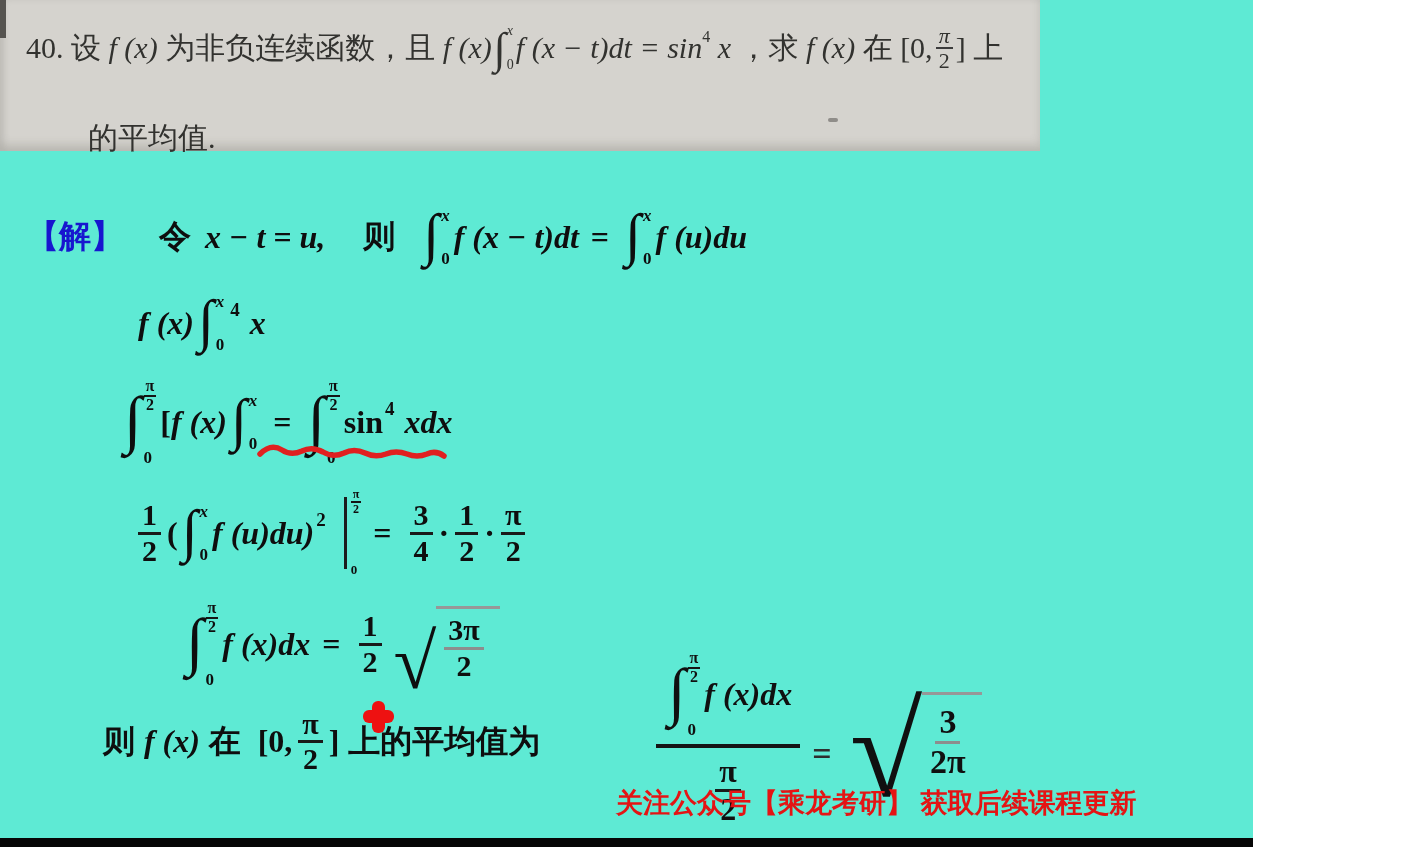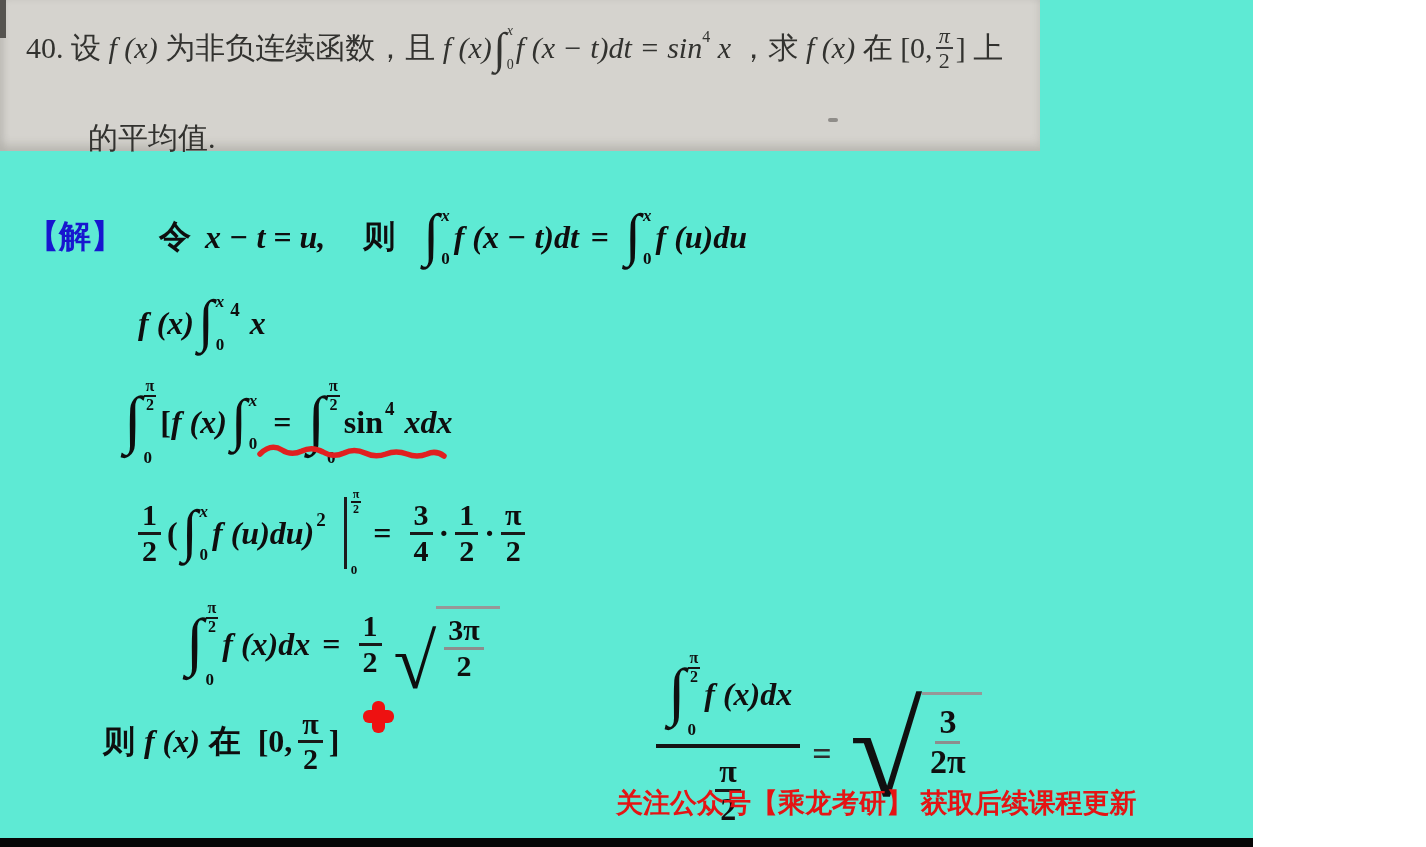--- a/index.html
+++ b/index.html
@@ -155,20 +155,21 @@
     <span class="sqrt s1"><span class="sqrt-sign">√</span><span class="sqrt-body"><span class="frac hair"><span class="num">3π</span><span>2</span></span></span></span>
   </div>
 
   <div class="mrow" style="left:103px;top:708px;">
     <span class="cnb">则 </span>
     <span class="mi">f (x)</span>
     <span class="cnb"> 在 </span>
     <span class="mr"> [0,</span>
     <span class="frac"><span class="num">π</span><span>2</span></span>
     <span class="mr">]</span>
+    <span class="cnb"> 上的平均值为</span>
   </div>
 
   <div class="stamp"></div>
 
   <div class="result">
     <span class="bigfrac">
       <span class="bf-num">
         <span class="int tall"><span class="int-sign">∫</span><span class="int-lims"><span class="mfrac"><span class="mnum">π</span><span>2</span></span><span>0</span></span></span>
         <span class="mi">f (x)dx</span>
       </span>

